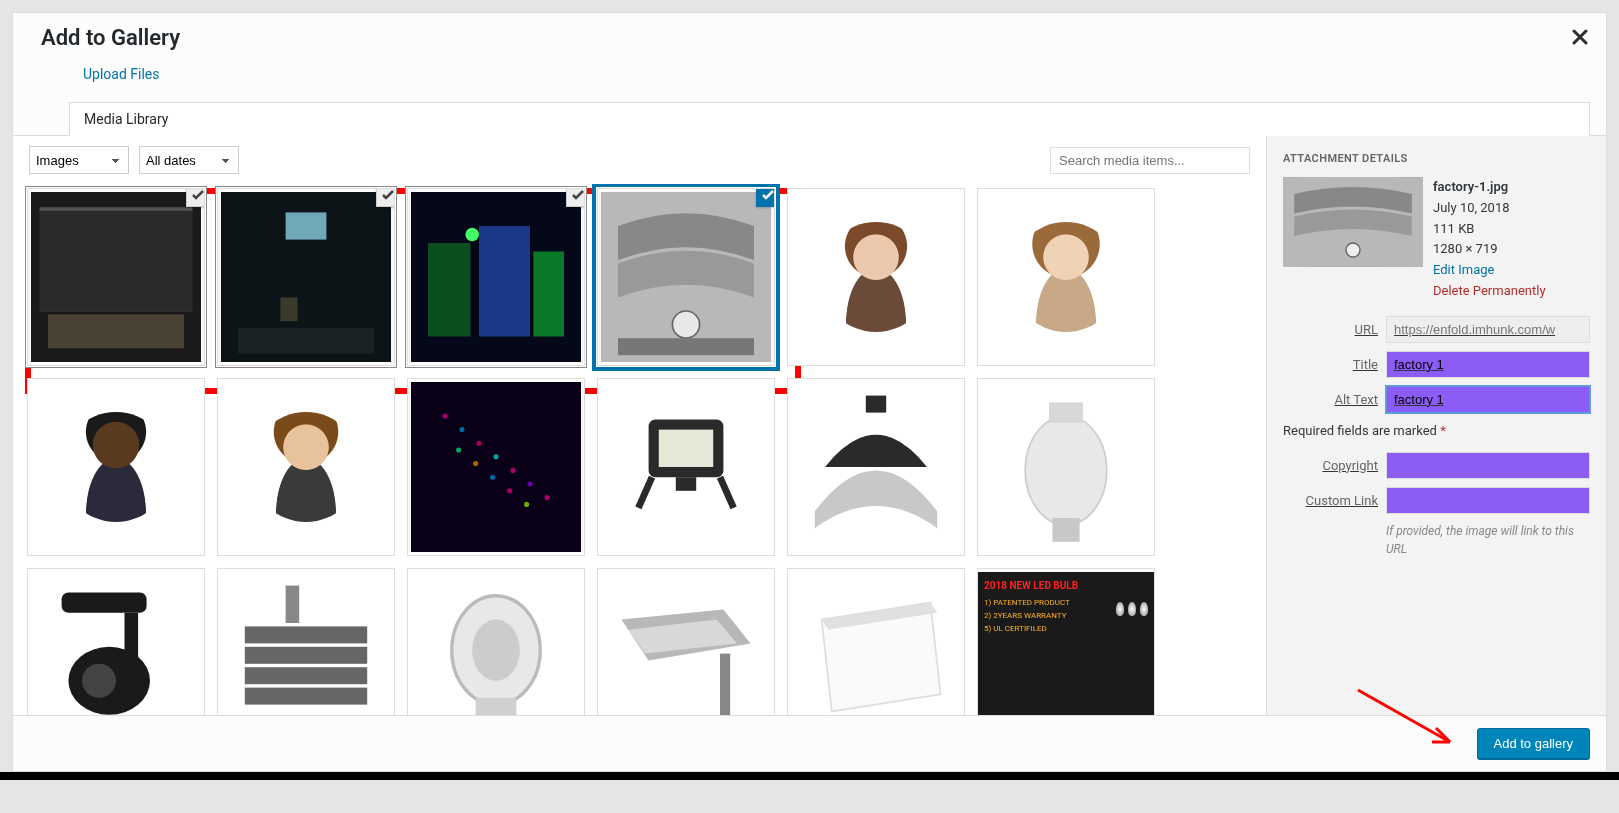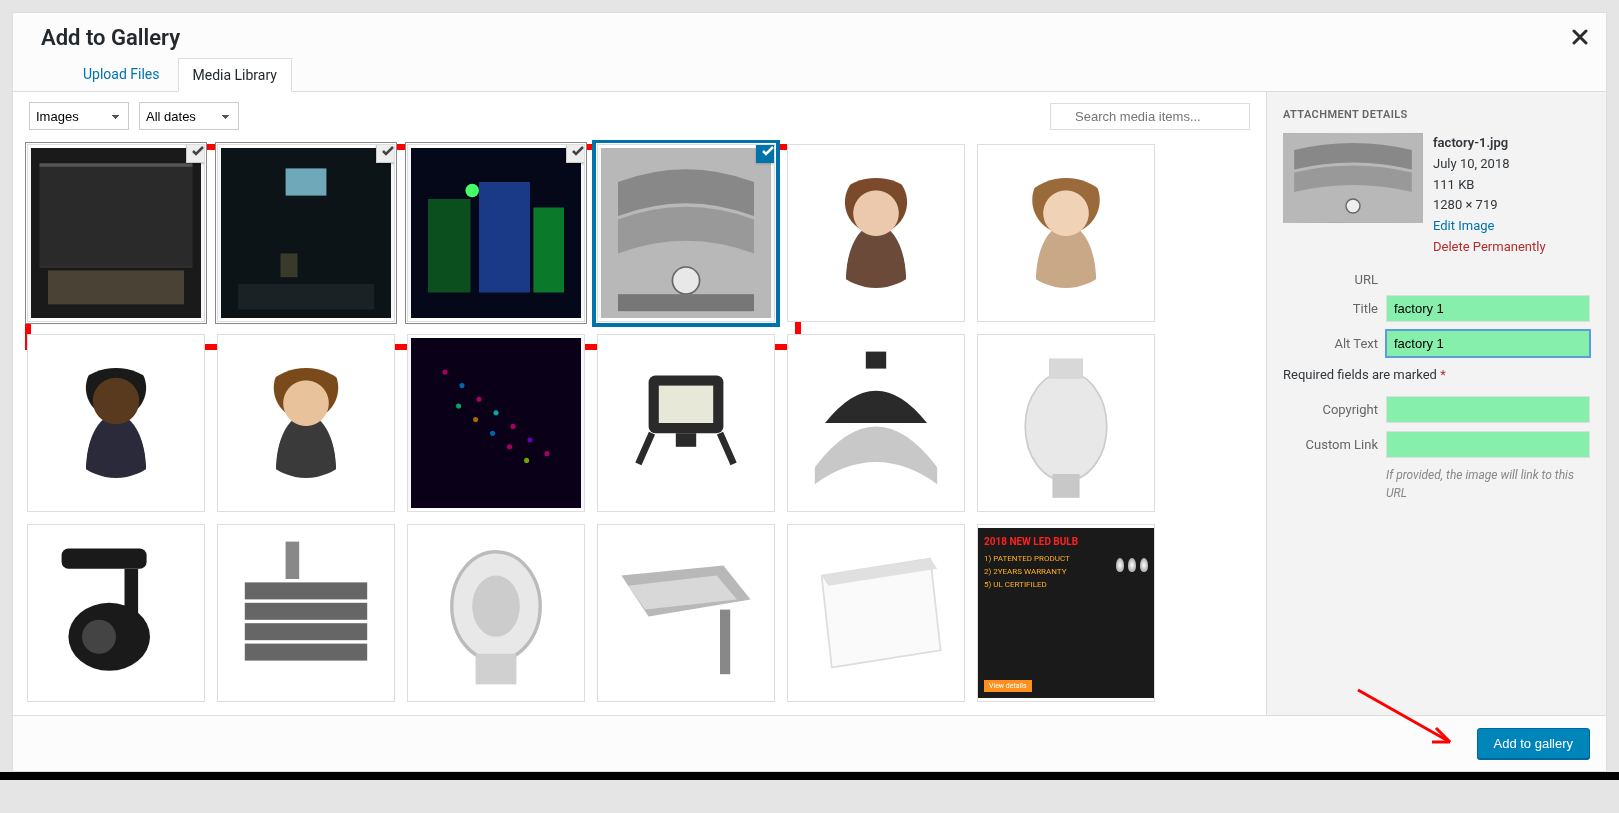--- a/index.html
+++ b/index.html
@@ -34,22 +34,23 @@
   position: absolute;
   top: 14px;
   right: 18px;
   font-size: 22px;
   color: #2d2d2d;
   cursor: pointer;
   line-height: 1;
 }
 .tabs {
   display: flex;
-  gap: 4px;
+  gap: 12px;
   margin-left: 28px;
+  flex-direction: column;
 }
 .tab {
   padding: 8px 14px;
   font-size: 14px;
   color: #0073aa;
   cursor: pointer;
 }
 .tab.active {
   background: #fff;
   border: 1px solid #ddd;
@@ -87,21 +88,21 @@
   appearance: none;
   background-image: linear-gradient(45deg, transparent 50%, #555 50%), linear-gradient(135deg, #555 50%, transparent 50%);
   background-position: calc(100% - 12px) 12px, calc(100% - 8px) 12px;
   background-size: 4px 4px, 4px 4px;
   background-repeat: no-repeat;
   min-width: 100px;
 }
 .search {
   margin-left: auto;
   border: 1px solid #ddd;
-  padding: 5px 24px;
+  padding: 5px 8px;
   font-size: 13px;
   width: 200px;
 }
 .grid-wrap {
   flex: 1;
   overflow-y: scroll;
   padding: 4px 14px 10px 14px;
   position: relative;
 }
 .grid {
@@ -179,32 +180,33 @@
 }
 .att-meta { font-size: 13px; line-height: 1.6; }
 .att-meta .fname { font-weight: 600; }
 .link-blue { color: #0073aa; cursor: pointer; }
 .link-red { color: #b32d2e; cursor: pointer; }
 .field-row {
   display: flex;
   align-items: center;
   margin-bottom: 8px;
   gap: 8px;
+  text-decoration: underline;
 }
 .field-row label {
   width: 95px;
   text-align: right;
   color: #666;
   font-size: 13px;
   flex-shrink: 0;
 }
 .field-row input, .field-row .ro {
   flex: 1;
   border: 1px solid #ddd;
-  background: #86efac;
+  background: #8b5cf6;
   padding: 5px 7px;
   font-size: 13px;
 }
 .field-row .ro { background: #eee; color: #777; }
 .field-row input.focused {
   border-color: #5b9dd9;
   box-shadow: 0 0 0 1px #5b9dd9;
   outline: none;
 }
 .req { color: #b32d2e; }
@@ -525,20 +527,21 @@
           <div>July 10, 2018</div>
           <div>111 KB</div>
           <div>1280 × 719</div>
           <div class="link-blue">Edit Image</div>
           <div class="link-red">Delete Permanently</div>
         </div>
       </div>
 
       <div class="field-row">
         <label>URL</label>
+        <input class="ro" readonly="" value="https://enfold.imhunk.com/w" style="">
       </div>
       <div class="field-row">
         <label>Title</label>
         <input value="factory 1" style="">
       </div>
       <div class="field-row">
         <label>Alt Text</label>
         <input class="focused" value="factory 1" style="">
       </div>
 

